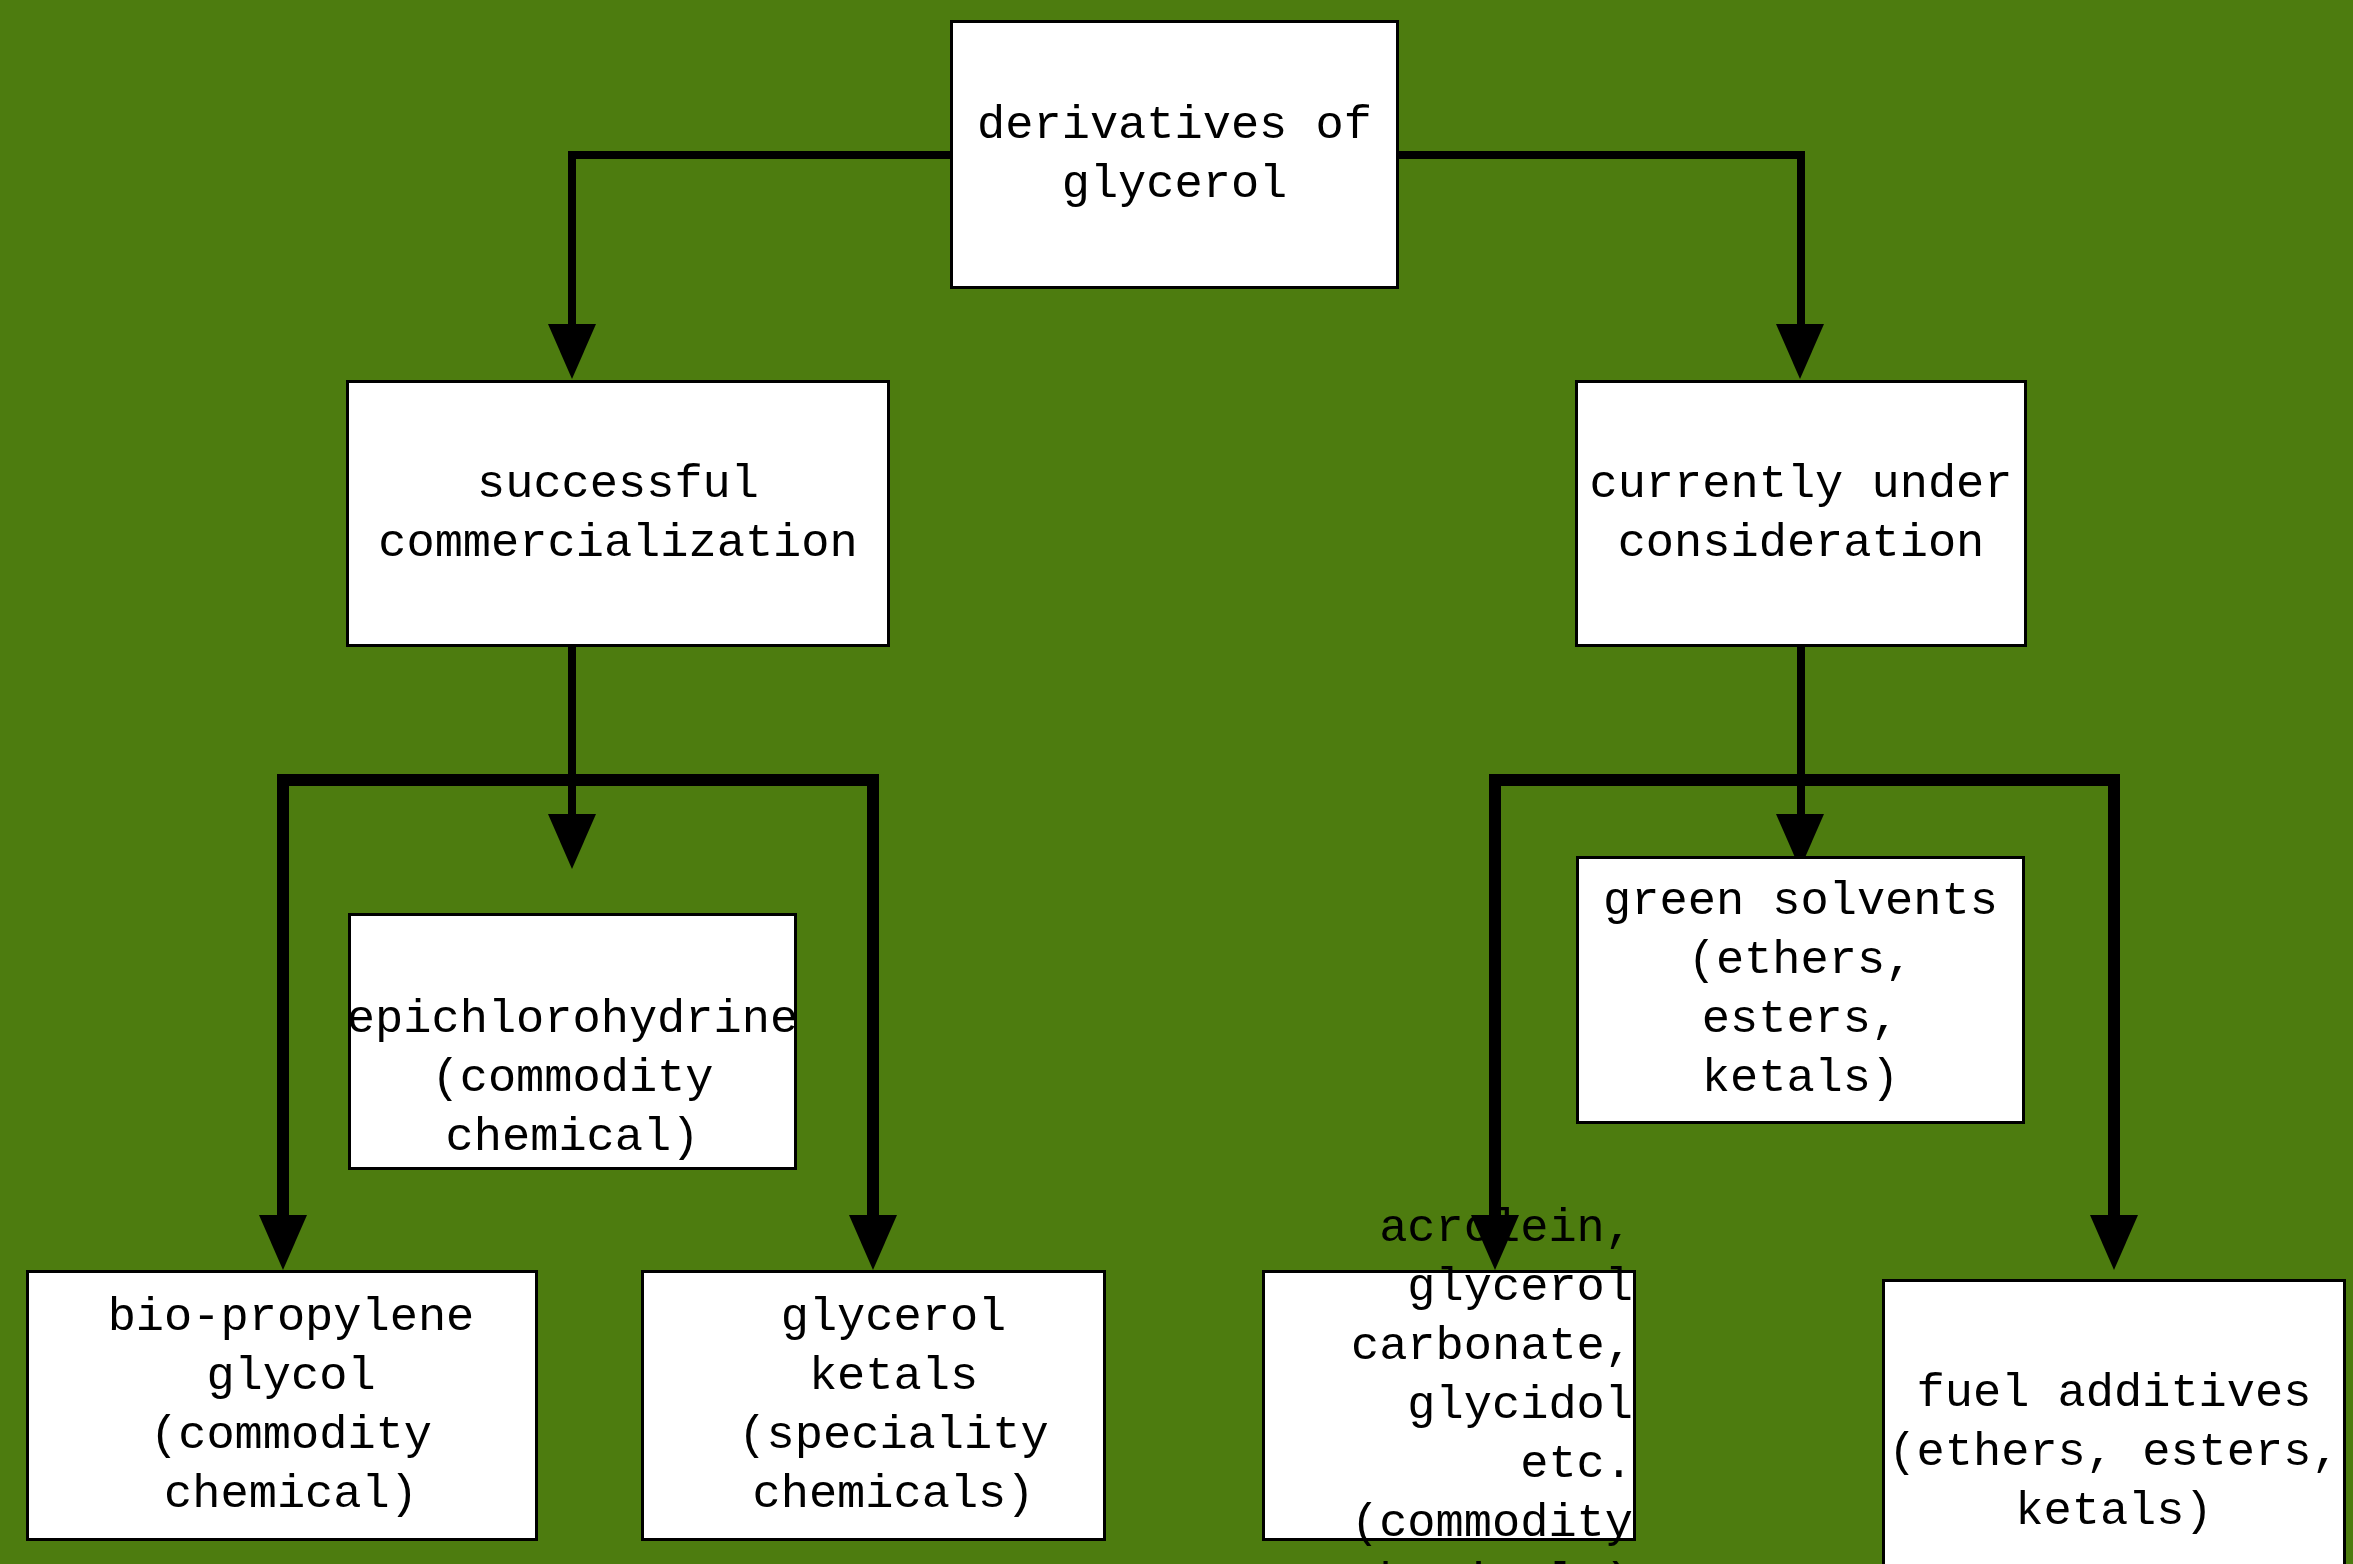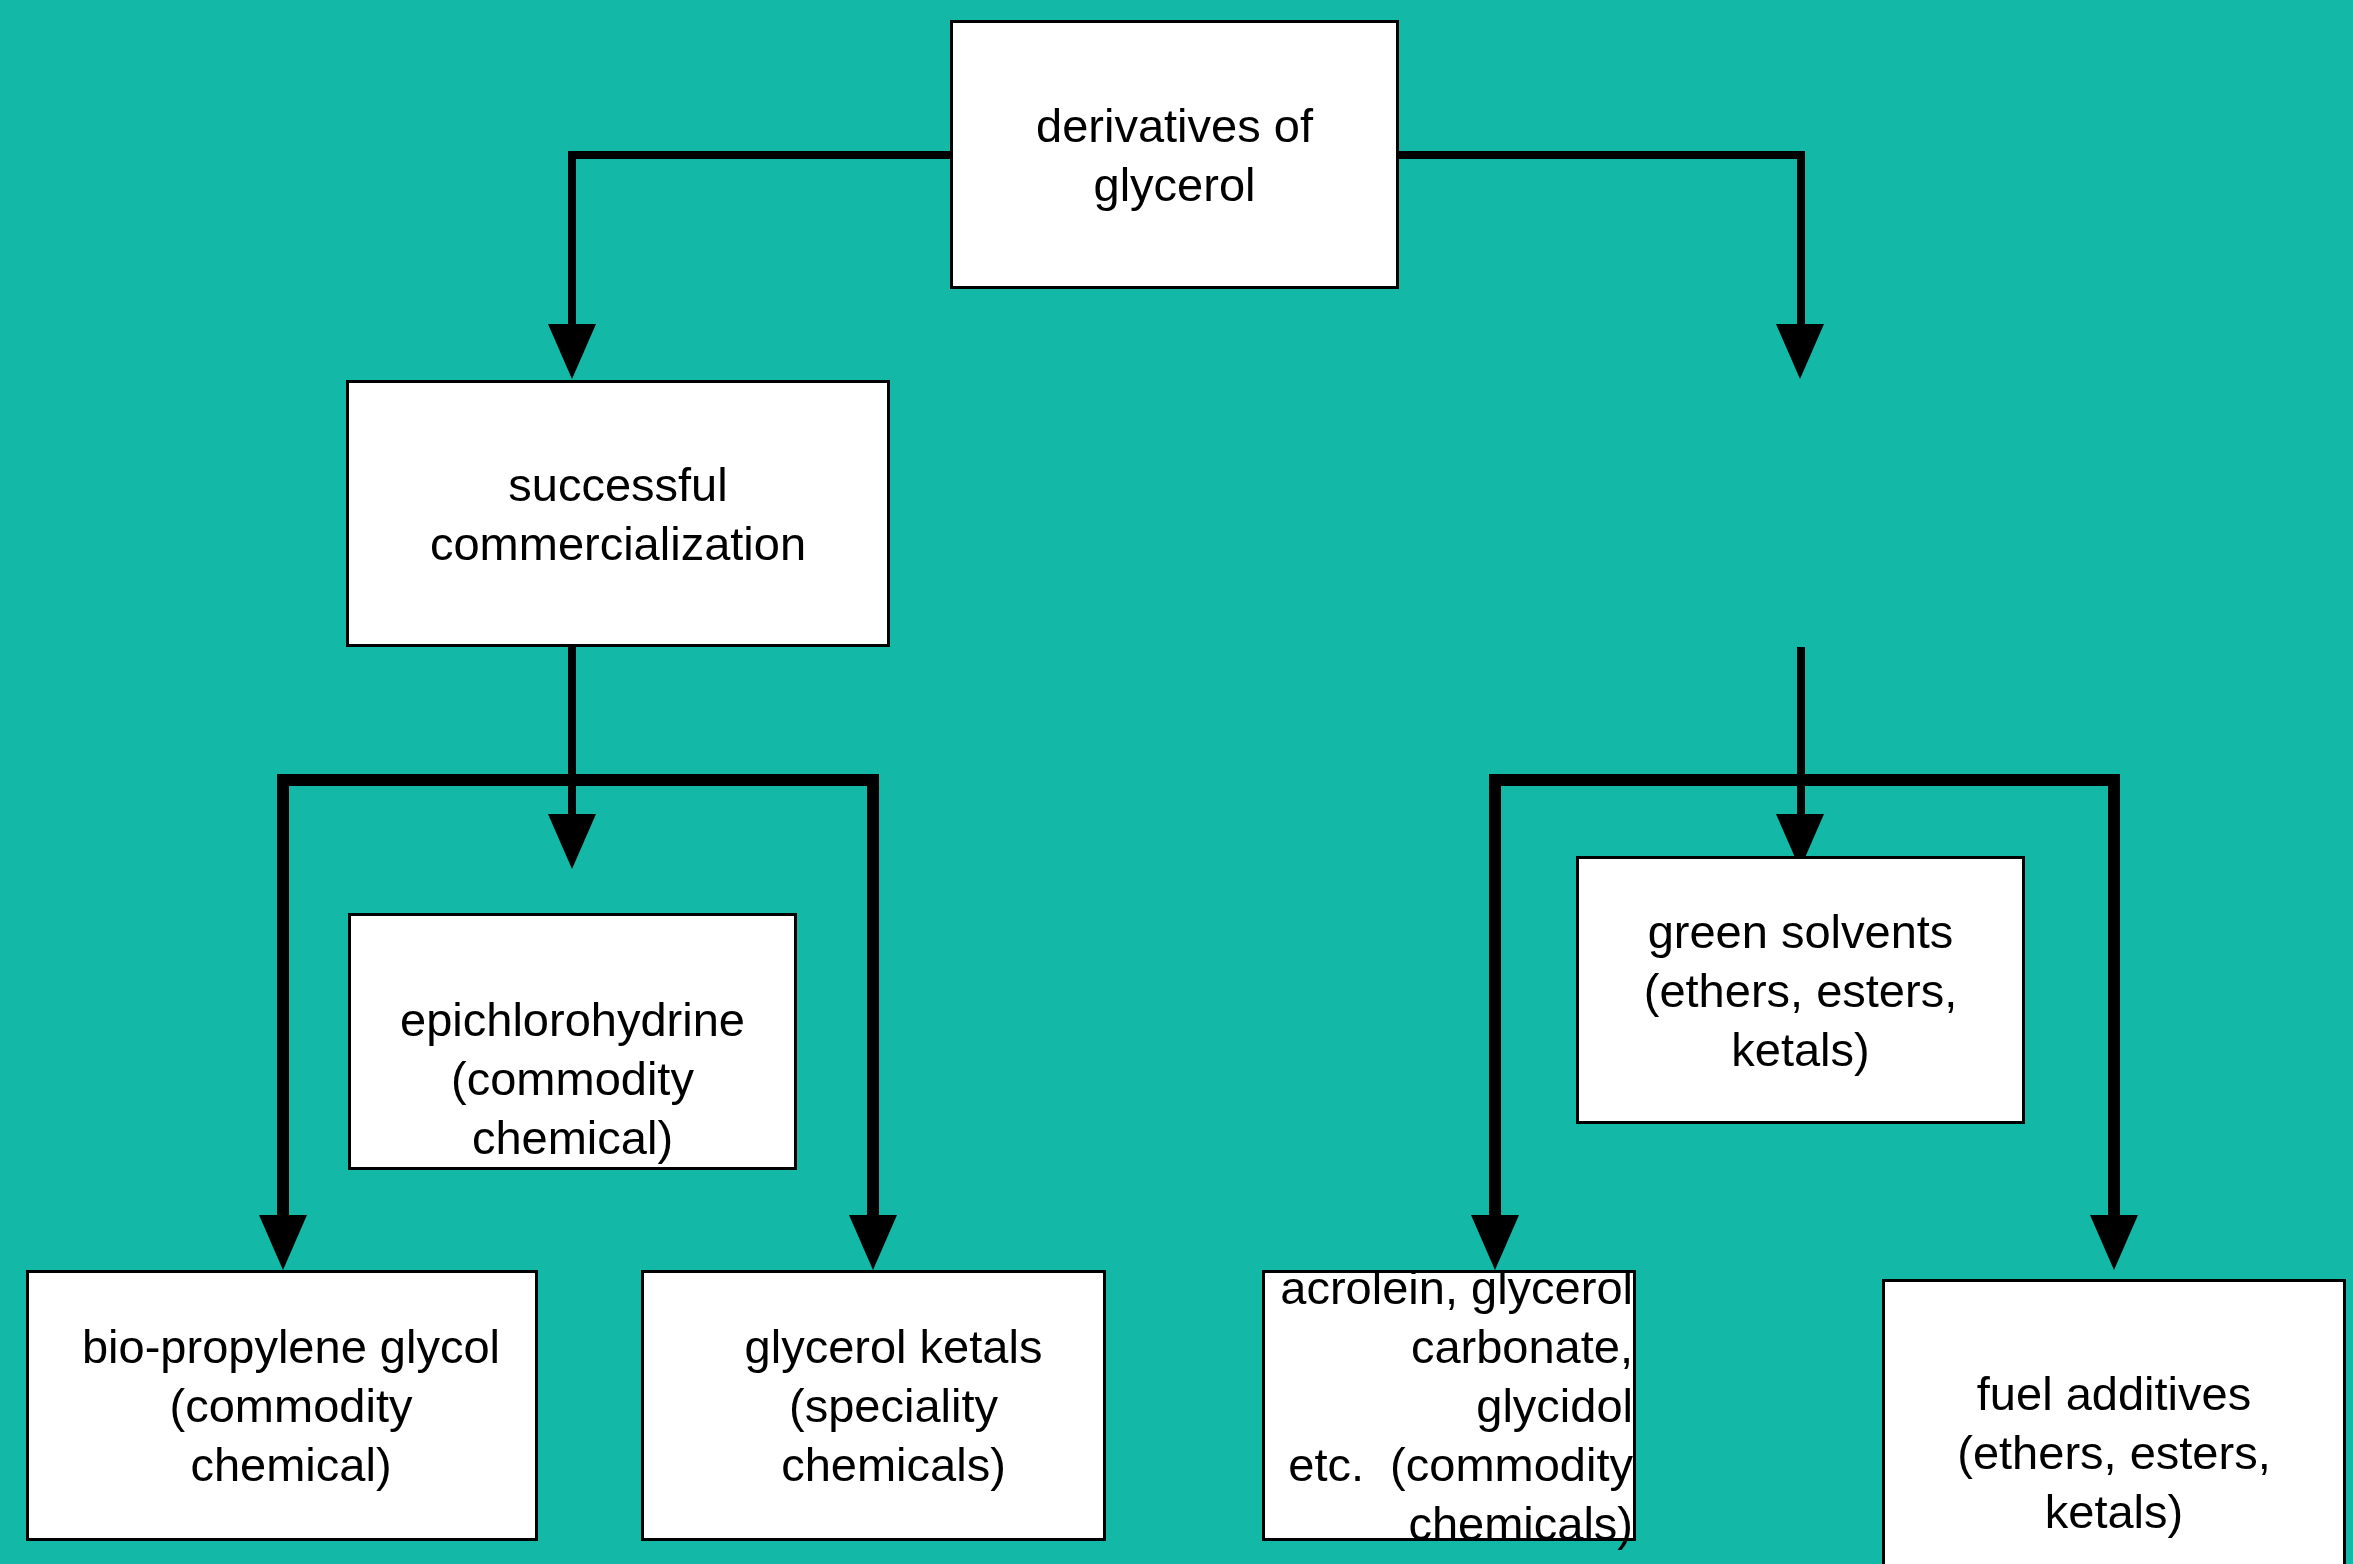--- a/index.html
+++ b/index.html
@@ -4,22 +4,22 @@
 <style>
   html, body {
     margin: 0;
     padding: 0;
     background: #ffffff;
   }
   #canvas {
     position: relative;
     width: 2354px;
     height: 1564px;
-    background: #14b8a6;
-    font-family: Liberation Sans, sans-serif;
+    background: #4d7c0f;
+    font-family: Liberation Mono, monospace;
     color: #000000;
   }
   .node {
     position: absolute;
     box-sizing: border-box;
     border: 3.8px solid #000000;
     background: #ffffff;
     display: flex;
     align-items: center;
     justify-content: center;
@@ -79,20 +79,24 @@
   <div class="node" style="left:950px; top:20.3px; width:449px; height:269px;">
     <span class="node-label">derivatives of
 glycerol</span>
   </div>
 
   <div class="node" style="left:346px; top:380px; width:544px; height:267px;">
     <span class="node-label">successful
 commercialization</span>
   </div>
 
+  <div class="node" style="left:1575px; top:380px; width:452px; height:267px;">
+    <span class="node-label">currently under
+consideration</span>
+  </div>
 
   <div class="node" style="left:348px; top:913px; width:449px; height:257px;align-items:flex-end;">
     <span class="node-label">epichlorohydrine
 (commodity
 chemical)</span>
   </div>
 
   <div class="node" style="left:1576px; top:856px; width:449px; height:268px;">
     <span class="node-label">green solvents
 (ethers, esters,

